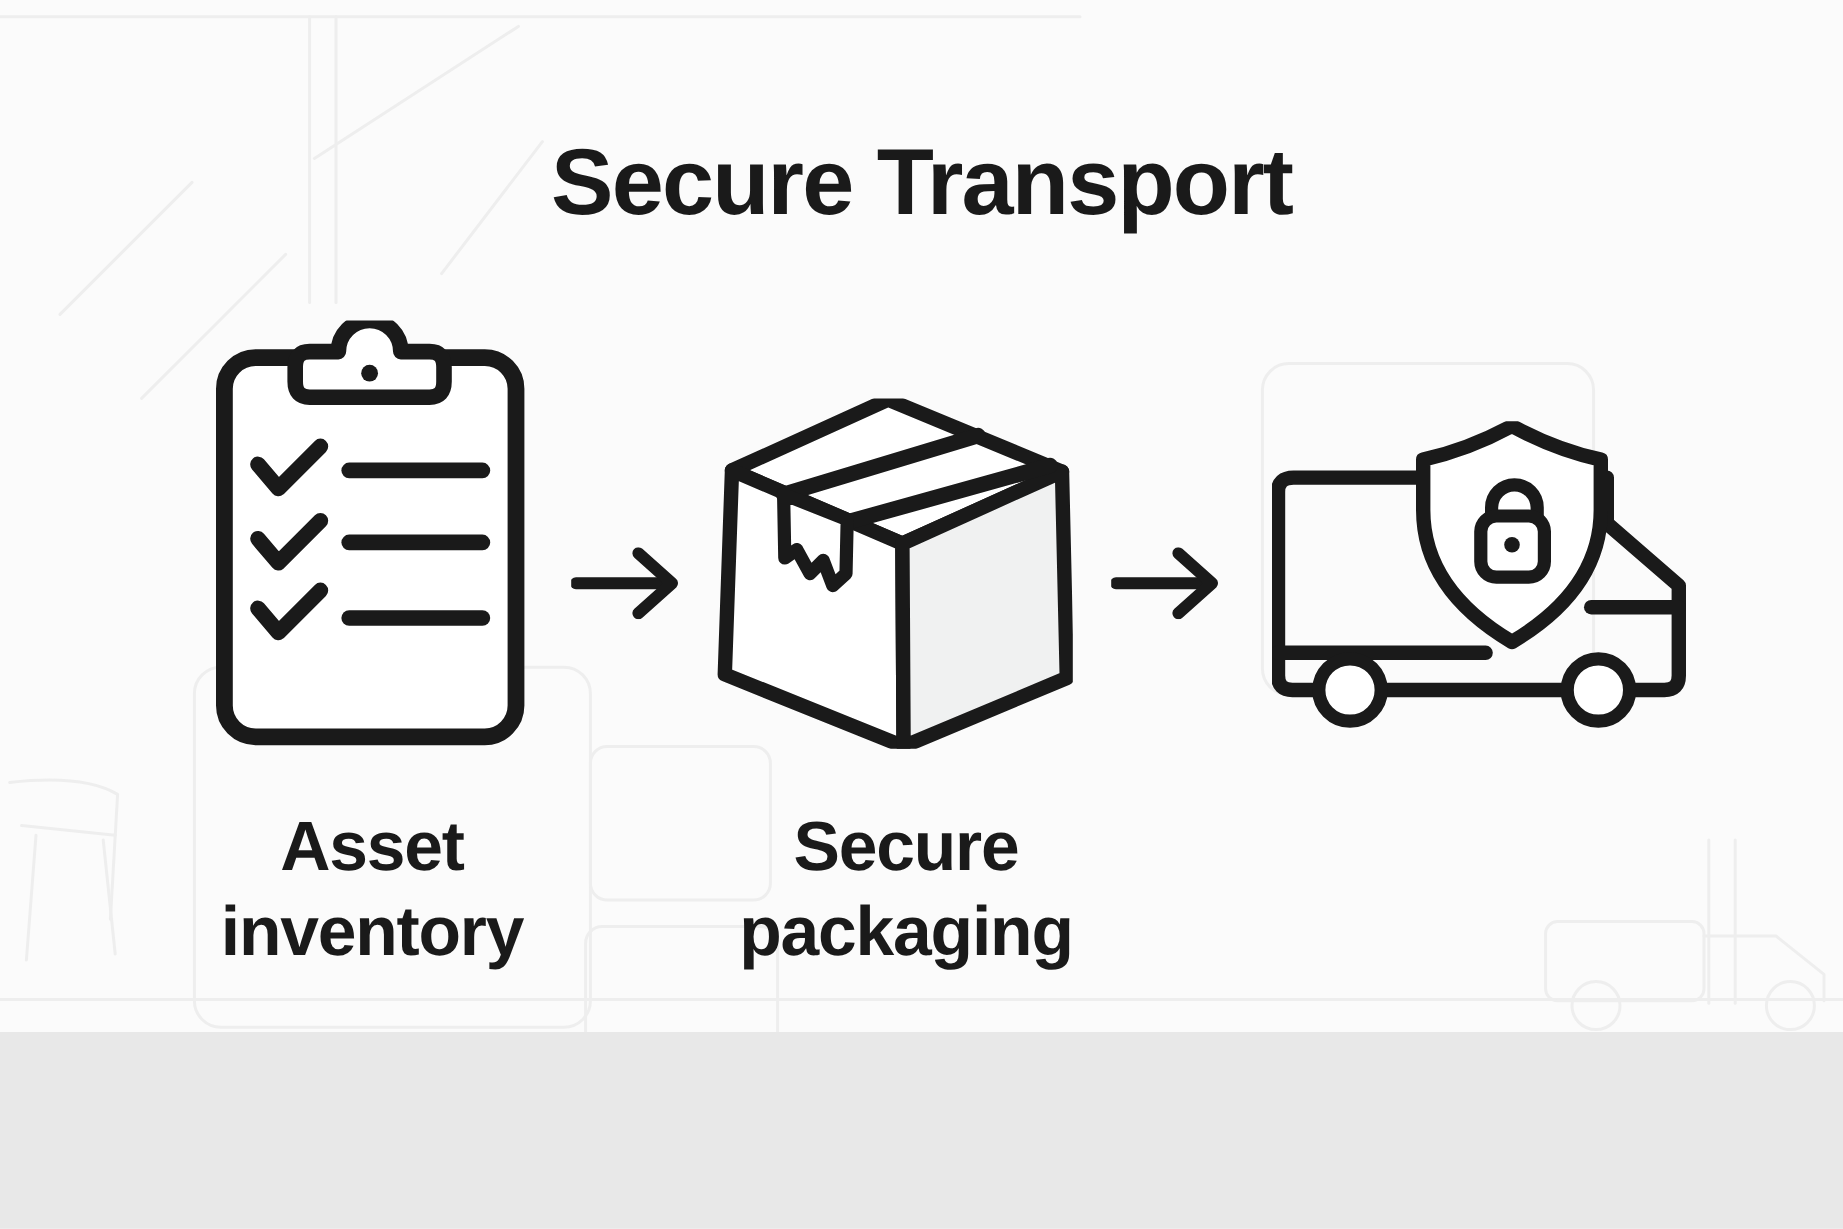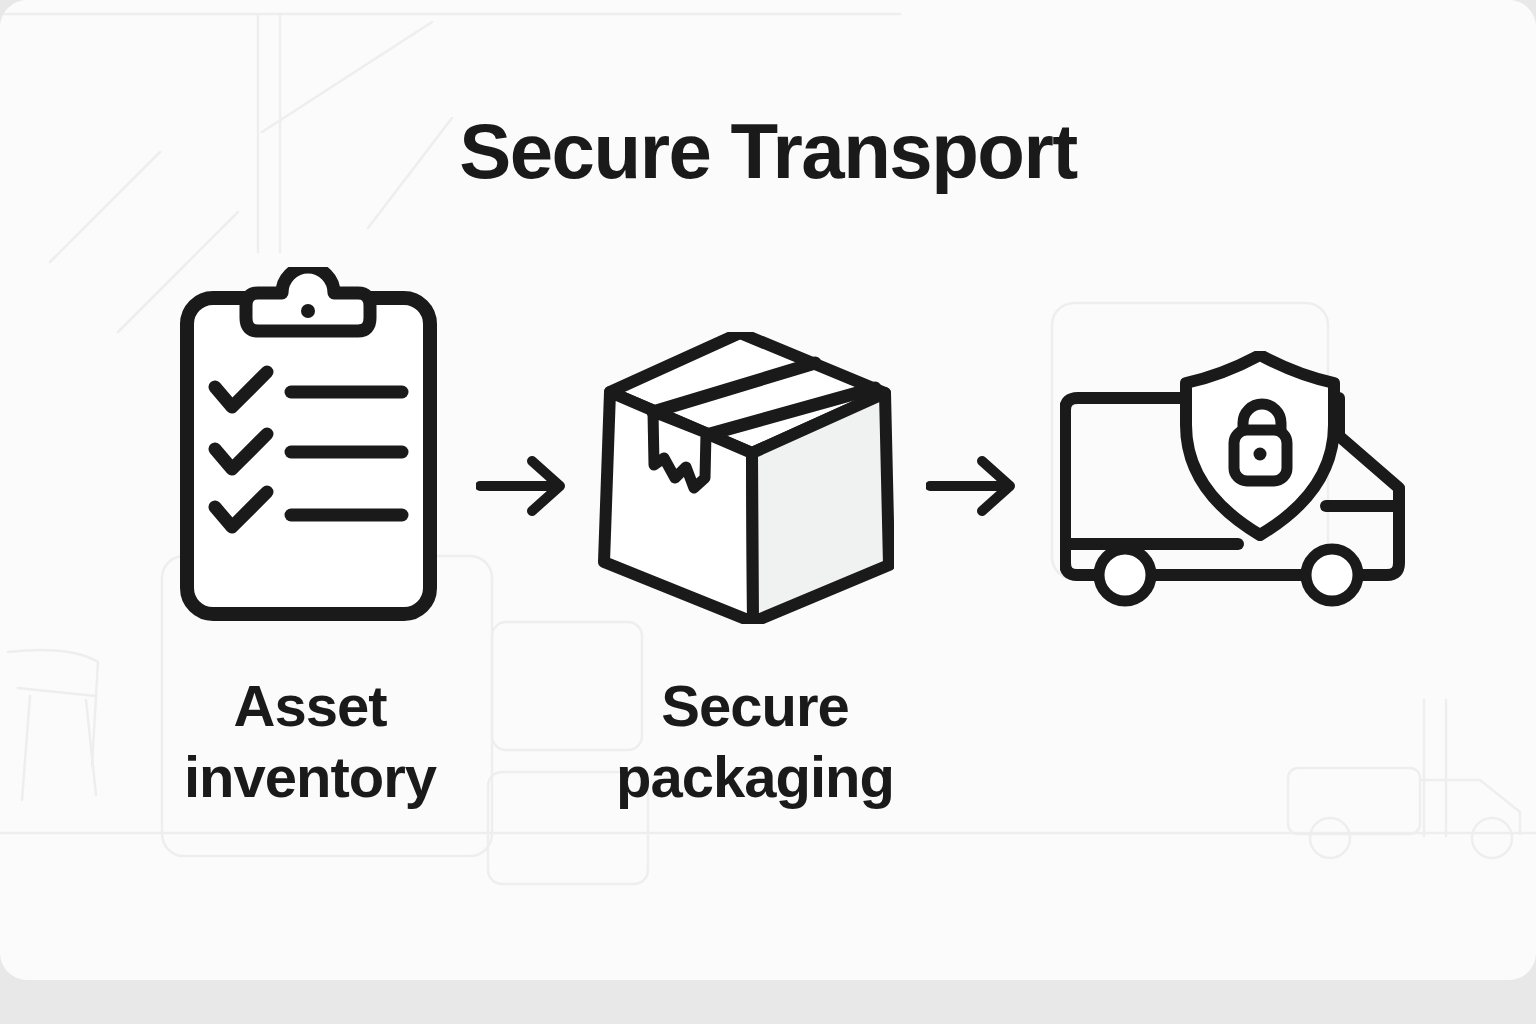--- a/index.html
+++ b/index.html
@@ -5,22 +5,22 @@
   :root{
     --bg:#fbfbfb;
     --ink:#1a1a1a;
     --boxface:#f0f1f1;
     --wm:#eeeeee;
     --paper:#ffffff;
   }
   html,body{margin:0;padding:0;}
   body{background:#e8e8e8;font-family:"Liberation Sans", sans-serif;}
   .canvas{
-    position:relative;width:1536px;height:980px;margin:0 auto;
-    background:var(--bg);overflow:hidden;border-radius:27px;
+    position:relative;width:1536px;height:860px;margin:0 auto;
+    background:var(--bg);overflow:hidden;
   }
   .abs{position:absolute;}
   .title{
     position:absolute;left:0;top:112px;width:1536px;margin:0;
     text-align:center;font-size:78px;line-height:1;font-weight:700;
     letter-spacing:-1.5px;color:var(--ink);
   }
   .step-label{
     position:absolute;top:670px;width:400px;text-align:center;
     font-size:58px;line-height:71px;font-weight:700;letter-spacing:-1px;

